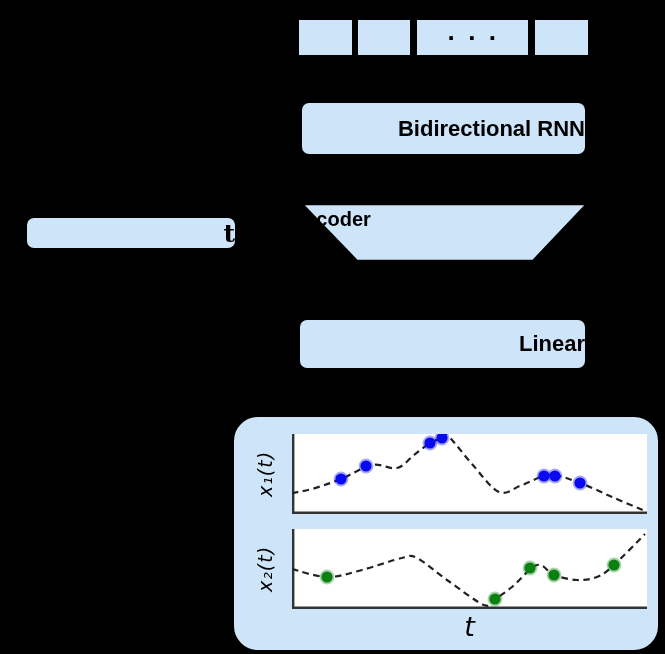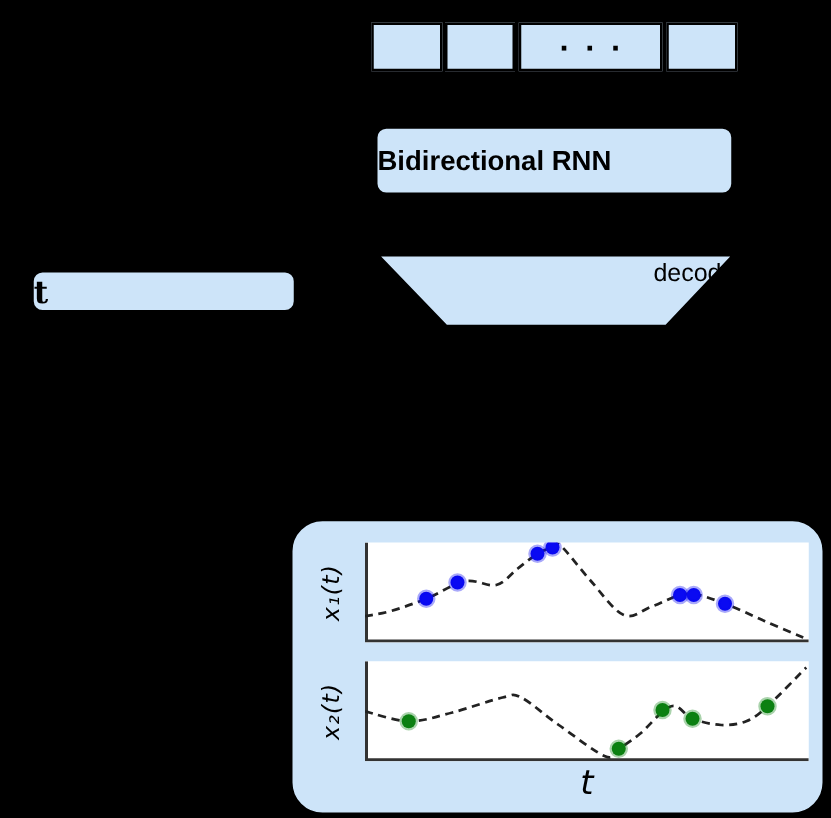--- a/index.html
+++ b/index.html
@@ -1,27 +1,27 @@
 <!DOCTYPE html>
 <html><head>
 <meta charset="utf-8">
 <style>
   html,body{margin:0;padding:0;background:#000;}
   .stage{position:relative;width:665px;height:654px;background:#000;overflow:hidden;
          font-family:"Liberation Sans", sans-serif;color:#000;}
-  .node{position:absolute;box-sizing:border-box;display:flex;align-items:center;justify-content:flex-start;}
+  .node{position:absolute;box-sizing:border-box;display:flex;align-items:center;justify-content:flex-end;}
   .cell{position:absolute;box-sizing:border-box;top:18px;height:39px;background:var(--fill);
         border:2px solid #000;display:flex;align-items:center;justify-content:center;}
   .ellipsis{font-weight:bold;font-size:26px;letter-spacing:12px;padding-left:12px;line-height:1;}
   .rbox{background:var(--fill);border:2.5px solid #000;border-radius:9px;
         font-weight:bold;font-size:22px;}
   .trap-wrap{position:absolute;left:293px;top:200px;width:302px;height:66px;}
   .trap-wrap svg{position:absolute;left:0;top:0;}
-  .trap-text{position:absolute;left:0;top:0;width:100%;padding-top:7px;text-align:right;
-             font-weight:normal;font-size:20px;line-height:24px;}
+  .trap-text{position:absolute;left:0;top:0;width:100%;padding-top:7px;text-align:left;
+             font-weight:bold;font-size:20px;line-height:24px;}
   .serif-t{font-family:"DejaVu Serif", serif;font-weight:bold;font-size:25px;}
   .panel{position:absolute;left:232px;top:415px;width:428px;height:237px;background:var(--fill);
          border:2px solid #000;border-radius:26px;box-sizing:border-box;}
   .plot{position:absolute;left:58px;width:355px;height:80px;background:#fff;}
   .plot svg{display:block;width:355px;height:80px;}
   .ylab{position:absolute;left:8px;width:46px;display:flex;align-items:center;justify-content:center;}
   .ylab span{transform:rotate(-90deg);white-space:nowrap;font-style:italic;font-size:19px;
              font-family:"DejaVu Sans", sans-serif;letter-spacing:1px;}
   .xlab{position:absolute;left:58px;top:194px;width:355px;text-align:center;font-style:italic;
         font-size:27px;font-family:"DejaVu Sans", sans-serif;}
@@ -48,20 +48,23 @@
     </svg>
     <div class="trap-text">
       <div>decoder</div>
     </div>
   </div>
 
   <div class="node rbox" style="left:25px;top:216px;width:212px;height:34px;">
     <span class="serif-t">t</span>
   </div>
 
+  <div class="node rbox" style="left:298px;top:318px;width:289px;height:52px;">
+    <span>Linear</span>
+  </div>
 
   <div class="panel">
     <div class="ylab" style="top:17px;height:80px;">
       <span>x₁(t)</span>
     </div>
     <div class="plot" style="top:17px;">
       <svg viewBox="0 0 355 80">
           <path d="M1.2,0 L1.2,78.8 L355,78.8" fill="none" stroke="#333333" stroke-width="2.4"></path>
           <path d="M0,59C3.3,58.3 11.8,57.3 20,55C28.2,52.7 39.0,49.0 49,45C59.0,41.0 70.7,32.8 80,31C89.3,29.2 98.0,35.7 105,34C112.0,32.3 116.5,25.2 122,21C127.5,16.8 133.3,11.8 138,9C142.7,6.2 146.8,5.0 150,4C153.2,3.0 152.0,-1.3 157,3C162.0,7.3 171.7,20.8 180,30C188.3,39.2 198.7,54.5 207,58C215.3,61.5 221.5,53.8 230,51C238.5,48.2 248.3,41.3 258,41C267.7,40.7 277.7,45.3 288,49C298.3,52.7 309.2,58.3 320,63C330.8,67.7 347.5,74.7 353,77" fill="none" stroke="#222222" stroke-width="2.2" stroke-dasharray="6.5 4.5"></path>
           <circle cx="49" cy="45" r="5.6" fill="#0a0af2" stroke="#0a0af2" stroke-opacity="0.35" stroke-width="3.6"></circle>

